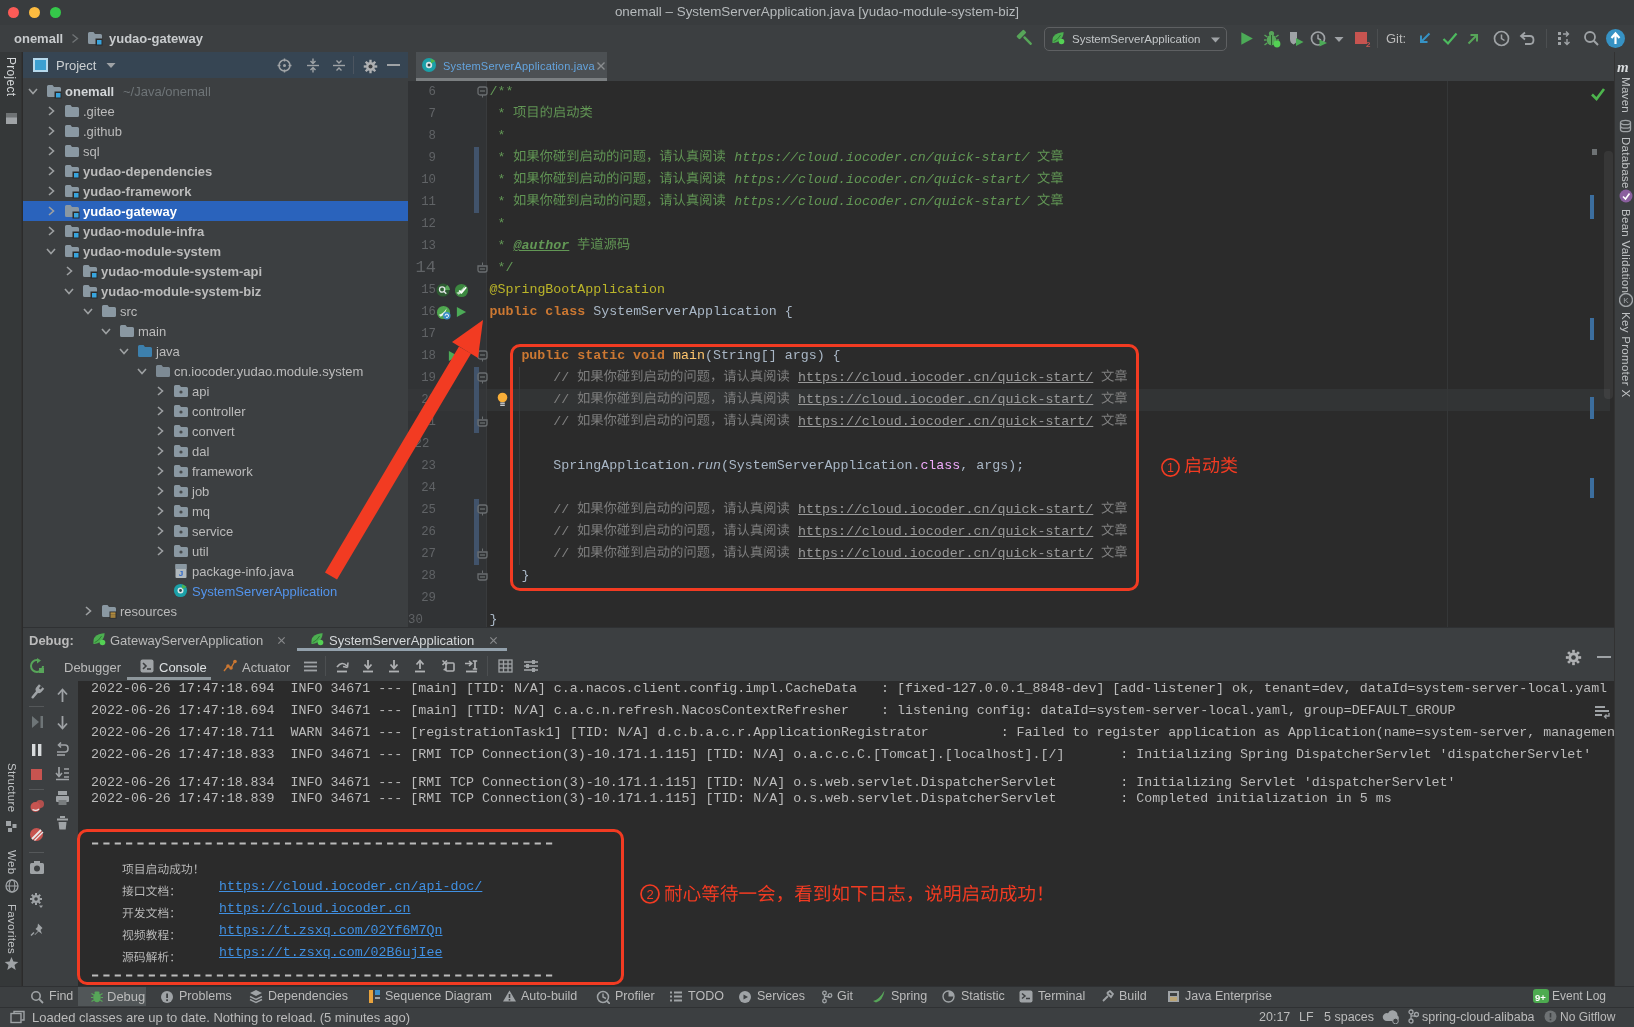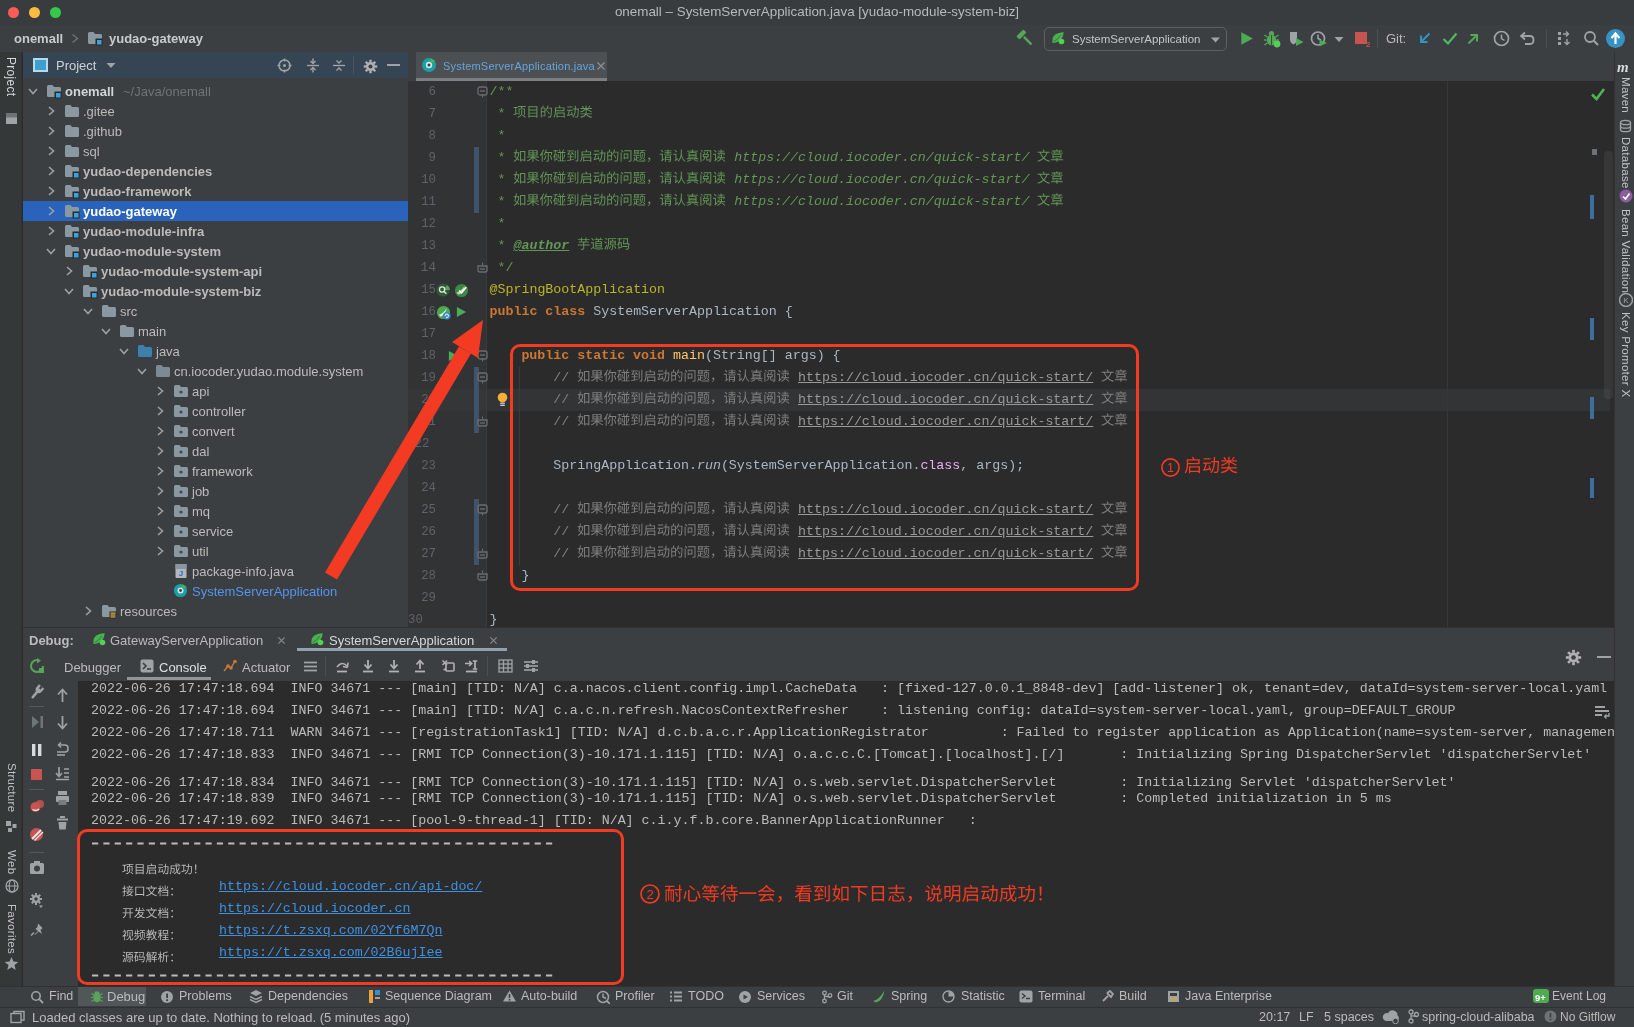--- a/index.html
+++ b/index.html
@@ -478,21 +478,21 @@
 <div class="a" style="left:1447px;top:81px;width:1px;height:546px;background:#353738"></div>
 <div class="a" style="left:486px;top:81px;width:1px;height:546px;background:#393b3d"></div>
 <div class="a mono" style="left:408px;top:81px;width:28px;text-align:right;font-size:12.3px;color:#606366;line-height:22px">6</div>
 <div class="a mono" style="left:408px;top:103px;width:28px;text-align:right;font-size:12.3px;color:#606366;line-height:22px">7</div>
 <div class="a mono" style="left:408px;top:125px;width:28px;text-align:right;font-size:12.3px;color:#606366;line-height:22px">8</div>
 <div class="a mono" style="left:408px;top:147px;width:28px;text-align:right;font-size:12.3px;color:#606366;line-height:22px">9</div>
 <div class="a mono" style="left:408px;top:169px;width:28px;text-align:right;font-size:12.3px;color:#606366;line-height:22px">10</div>
 <div class="a mono" style="left:408px;top:191px;width:28px;text-align:right;font-size:12.3px;color:#606366;line-height:22px">11</div>
 <div class="a mono" style="left:408px;top:213px;width:28px;text-align:right;font-size:12.3px;color:#606366;line-height:22px">12</div>
 <div class="a mono" style="left:408px;top:235px;width:28px;text-align:right;font-size:12.3px;color:#606366;line-height:22px">13</div>
-<div class="a mono" style="left:408px;top:257px;width:28px;text-align:right;font-size:13px;color:#606366;line-height:22px">14</div>
+<div class="a mono" style="left:408px;top:257px;width:28px;text-align:right;font-size:17px;color:#606366;line-height:22px">14</div>
 <div class="a mono" style="left:408px;top:279px;width:28px;text-align:right;font-size:12.3px;color:#606366;line-height:22px">15</div>
 <div class="a mono" style="left:408px;top:301px;width:28px;text-align:right;font-size:12.3px;color:#606366;line-height:22px">16</div>
 <div class="a mono" style="left:408px;top:323px;width:28px;text-align:right;font-size:12.3px;color:#606366;line-height:22px">17</div>
 <div class="a mono" style="left:408px;top:345px;width:28px;text-align:right;font-size:12.3px;color:#606366;line-height:22px">18</div>
 <div class="a mono" style="left:408px;top:367px;width:28px;text-align:right;font-size:12.3px;color:#606366;line-height:22px">19</div>
 <div class="a mono" style="left:408px;top:389px;width:28px;text-align:right;font-size:12.3px;color:#606366;line-height:22px">20</div>
 <div class="a mono" style="left:408px;top:411px;width:28px;text-align:right;font-size:12.3px;color:#606366;line-height:22px">21</div>
 <div class="a mono" style="left:408px;top:433px;width:28px;text-align:center;font-size:12.3px;color:#606366;line-height:22px">22</div>
 <div class="a mono" style="left:408px;top:455px;width:28px;text-align:right;font-size:12.3px;color:#606366;line-height:22px">23</div>
 <div class="a mono" style="left:408px;top:477px;width:28px;text-align:right;font-size:12.3px;color:#606366;line-height:22px">24</div>
@@ -1030,21 +1030,20 @@
     <rect x="4" y="1" width="5" height="2" fill="#9fa3a6"></rect>
     <path d="M2.5 7 h8 l-0.8 7.5 h-6.4 Z" fill="#9fa3a6"></path>
   </svg>
 <div class="a" style="left:78px;top:681px;width:1536px;height:305px;overflow:hidden" id="conclip">
     <div class="a mono" style="left:13px;top:-3px;line-height:22px;color:#bbbbbb">2022-06-26 17:47:18.694  INFO 34671 --- [main] [TID: N/A] c.a.nacos.client.config.impl.CacheData   : [fixed-127.0.0.1_8848-dev] [add-listener] ok, tenant=dev, dataId=system-server-local.yaml</div>
     <div class="a mono" style="left:13px;top:19px;line-height:22px;color:#bbbbbb">2022-06-26 17:47:18.694  INFO 34671 --- [main] [TID: N/A] c.a.c.n.refresh.NacosContextRefresher    : listening config: dataId=system-server-local.yaml, group=DEFAULT_GROUP</div>
     <div class="a mono" style="left:13px;top:41px;line-height:22px;color:#bbbbbb">2022-06-26 17:47:18.711  WARN 34671 --- [registrationTask1] [TID: N/A] d.c.b.a.c.r.ApplicationRegistrator         : Failed to register application as Application(name=system-server, management</div>
     <div class="a mono" style="left:13px;top:63px;line-height:22px;color:#bbbbbb">2022-06-26 17:47:18.833  INFO 34671 --- [RMI TCP Connection(3)-10.171.1.115] [TID: N/A] o.a.c.c.C.[Tomcat].[localhost].[/]       : Initializing Spring DispatcherServlet 'dispatcherServlet'</div>
     <div class="a mono" style="left:13px;top:91px;line-height:22px;color:#bbbbbb">2022-06-26 17:47:18.834  INFO 34671 --- [RMI TCP Connection(3)-10.171.1.115] [TID: N/A] o.s.web.servlet.DispatcherServlet        : Initializing Servlet 'dispatcherServlet'</div>
     <div class="a mono" style="left:13px;top:107px;line-height:22px;color:#bbbbbb">2022-06-26 17:47:18.839  INFO 34671 --- [RMI TCP Connection(3)-10.171.1.115] [TID: N/A] o.s.web.servlet.DispatcherServlet        : Completed initialization in 5 ms</div>
-    <div class="a mono" style="left:13px;top:129px;line-height:22px;color:#bbbbbb">2022-06-26 17:47:19.692  INFO 34671 --- [pool-9-thread-1] [TID: N/A] c.i.y.f.b.core.BannerApplicationRunner   :</div>
     <svg class="a" style="left:14px;top:161px" width="464" height="3" viewBox="0 0 464 3">
       <line x1="0" y1="1.5" x2="464" y2="1.5" stroke="#bbbbbb" stroke-width="2.2" stroke-dasharray="6.2 5.15"></line>
     </svg>
     <div class="a" style="left:44px;top:176px;line-height:22px"><svg style="vertical-align:-0.12em;color:#bbbbbb;" width="82.6" height="11.8" viewBox="0 -880 7000 1000" fill="currentColor">
         <use href="#g48" x="0"></use>
         <use href="#g28" x="1000"></use>
         <use href="#g11" x="2000"></use>
         <use href="#g8" x="3000"></use>
         <use href="#g17" x="4000"></use>
         <use href="#g7" x="5000"></use>

